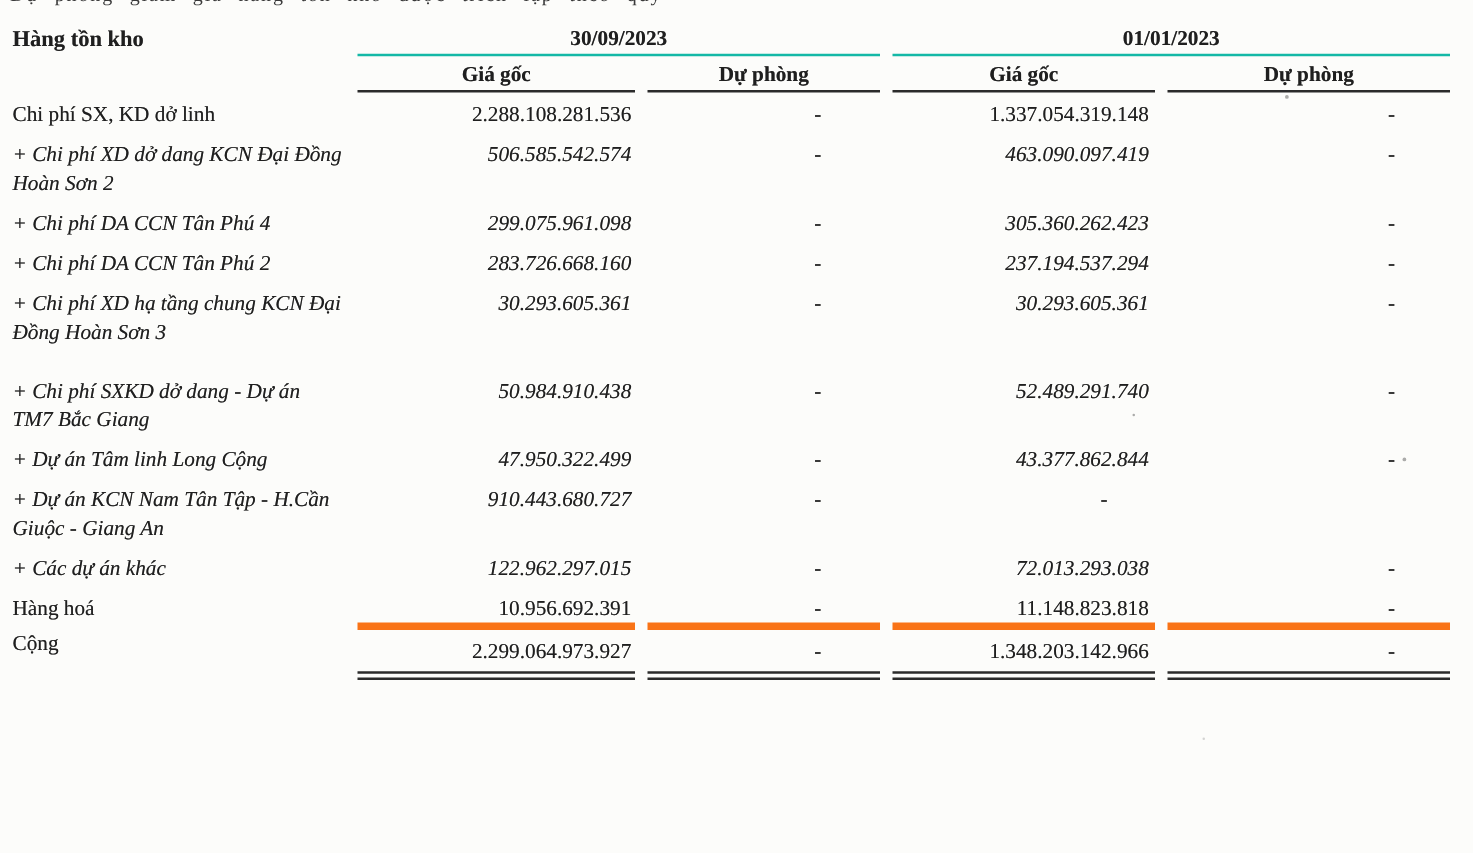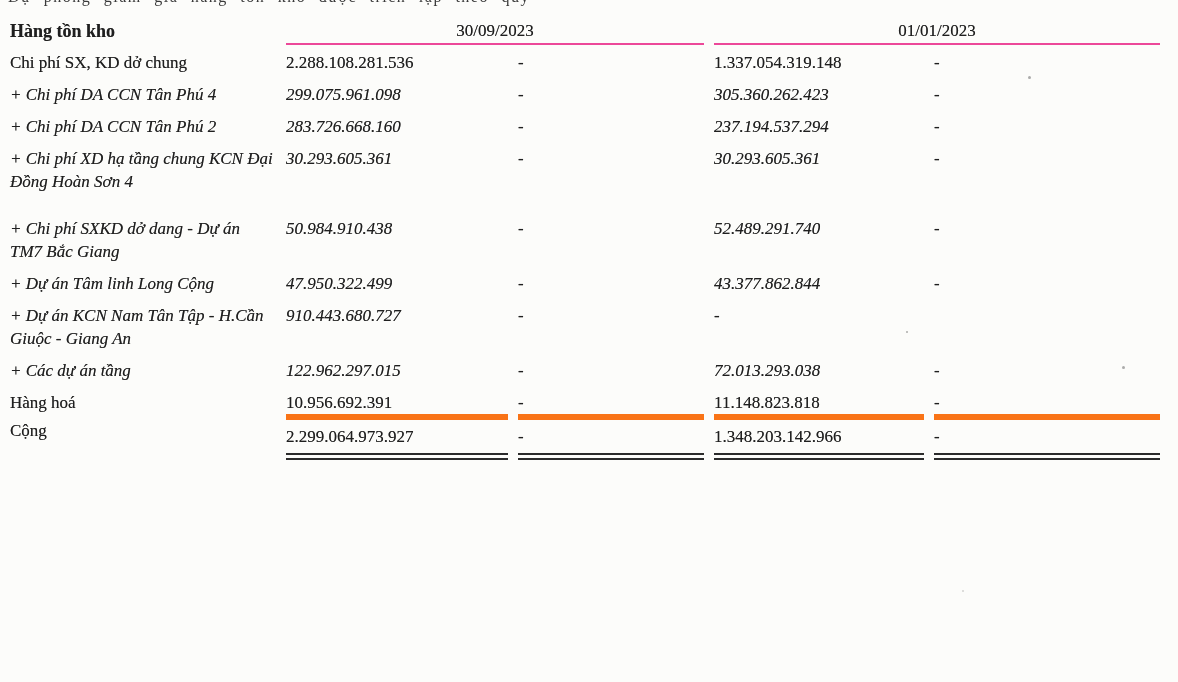--- a/index.html
+++ b/index.html
@@ -51,36 +51,36 @@
   .c-g2 { width: 210px; }
   .c-d2 { width: 226px; }
 
   .row-head-label {
     font-weight: bold;
     font-size: 18px;
     vertical-align: bottom;
     padding-bottom: 2px;
   }
   .date-cell {
-    font-weight: normal;
+    font-weight: bold;
     text-align: center;
     vertical-align: bottom;
-    border-bottom: 2px solid #ec4899;
+    border-bottom: 2px solid #14b8a6;
     padding-top: 10px;
     padding-bottom: 1px;
     font-size: 17px;
   }
   .sub-head {
     font-weight: bold;
     text-align: center;
     border-bottom: 2px solid #2b2b2b;
     padding-top: 3px;
     padding-bottom: 1px;
   }
-  .num { white-space: nowrap; }
+  .num { text-align: right; white-space: nowrap; }
   td.c-g1.num { padding-right: 3px; }
   td.c-g2.num { padding-right: 5px; }
   td.c-d1.num { padding-right: 47px; }
   td.c-d2.num { padding-right: 44px; }
   td.pull-in { padding-right: 38px !important; }
 
   tr.r > td { padding-top: 9px; }
   tr.r.first > td { padding-top: 6px; }
   tr.r.gap-top > td { padding-top: 24px; }
   tr.r.italic > td { font-style: italic; }
@@ -116,49 +116,63 @@
         <col class="c-d2">
     </colgroup>
 
     <tbody>
         <tr>
       <td class="c-label row-head-label">Hàng tồn kho</td>
       <td class="date-cell" colspan="2">30/09/2023</td>
       <td class="date-cell" colspan="2">01/01/2023</td>
     </tr>
 
+    <tr>
+      <td class="c-label"></td>
+      <td class="c-g1 sub-head">Giá gốc</td>
+      <td class="c-d1 sub-head">Dự phòng</td>
+      <td class="c-g2 sub-head">Giá gốc</td>
+      <td class="c-d2 sub-head">Dự phòng</td>
+    </tr>
 
     <tr class="r first">
-      <td class="c-label">Chi phí SX, KD dở chung</td>
+      <td class="c-label">Chi phí SX, KD dở linh</td>
       <td class="c-g1 num">2.288.108.281.536</td>
       <td class="c-d1 num">-</td>
       <td class="c-g2 num">1.337.054.319.148</td>
       <td class="c-d2 num">-</td>
     </tr>
 
+    <tr class="r italic">
+      <td class="c-label">+ Chi phí XD dở dang KCN Đại Đồng Hoàn Sơn 2</td>
+      <td class="c-g1 num">506.585.542.574</td>
+      <td class="c-d1 num">-</td>
+      <td class="c-g2 num">463.090.097.419</td>
+      <td class="c-d2 num">-</td>
+    </tr>
 
     <tr class="r italic">
       <td class="c-label">+ Chi phí DA CCN Tân Phú 4</td>
       <td class="c-g1 num">299.075.961.098</td>
       <td class="c-d1 num">-</td>
       <td class="c-g2 num">305.360.262.423</td>
       <td class="c-d2 num">-</td>
     </tr>
 
     <tr class="r italic">
       <td class="c-label">+ Chi phí DA CCN Tân Phú 2</td>
       <td class="c-g1 num">283.726.668.160</td>
       <td class="c-d1 num">-</td>
       <td class="c-g2 num">237.194.537.294</td>
       <td class="c-d2 num">-</td>
     </tr>
 
 
     <tr class="r italic">
-      <td class="c-label">+ Chi phí XD hạ tầng chung KCN Đại Đồng Hoàn Sơn 4</td>
+      <td class="c-label">+ Chi phí XD hạ tầng chung KCN Đại Đồng Hoàn Sơn 3</td>
       <td class="c-g1 num">30.293.605.361</td>
       <td class="c-d1 num">-</td>
       <td class="c-g2 num">30.293.605.361</td>
       <td class="c-d2 num">-</td>
     </tr>
 
     <tr class="r italic gap-top">
       <td class="c-label">+ Chi phí SXKD dở dang - Dự án TM7 Bắc Giang</td>
       <td class="c-g1 num">50.984.910.438</td>
       <td class="c-d1 num">-</td>
@@ -176,21 +190,21 @@
 
     <tr class="r italic">
       <td class="c-label">+ Dự án KCN Nam Tân Tập - H.Cần Giuộc - Giang An</td>
       <td class="c-g1 num">910.443.680.727</td>
       <td class="c-d1 num">-</td>
       <td class="c-g2 num pull-in">-</td>
       <td class="c-d2 num"></td>
     </tr>
 
     <tr class="r italic">
-      <td class="c-label">+ Các dự án tầng</td>
+      <td class="c-label">+ Các dự án khác</td>
       <td class="c-g1 num">122.962.297.015</td>
       <td class="c-d1 num">-</td>
       <td class="c-g2 num">72.013.293.038</td>
       <td class="c-d2 num">-</td>
     </tr>
 
     <tr class="r">
       <td class="c-label">Hàng hoá</td>
       <td class="c-g1 num">10.956.692.391</td>
       <td class="c-d1 num">-</td>

